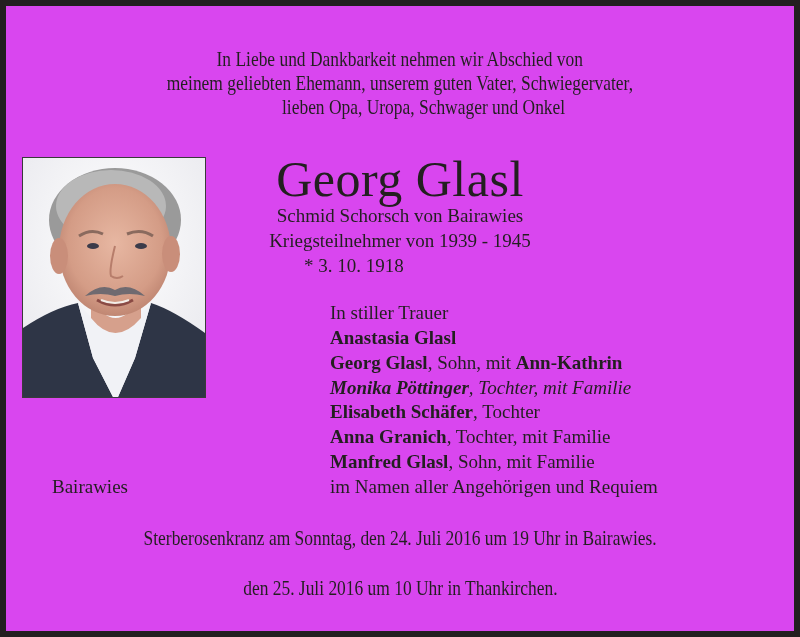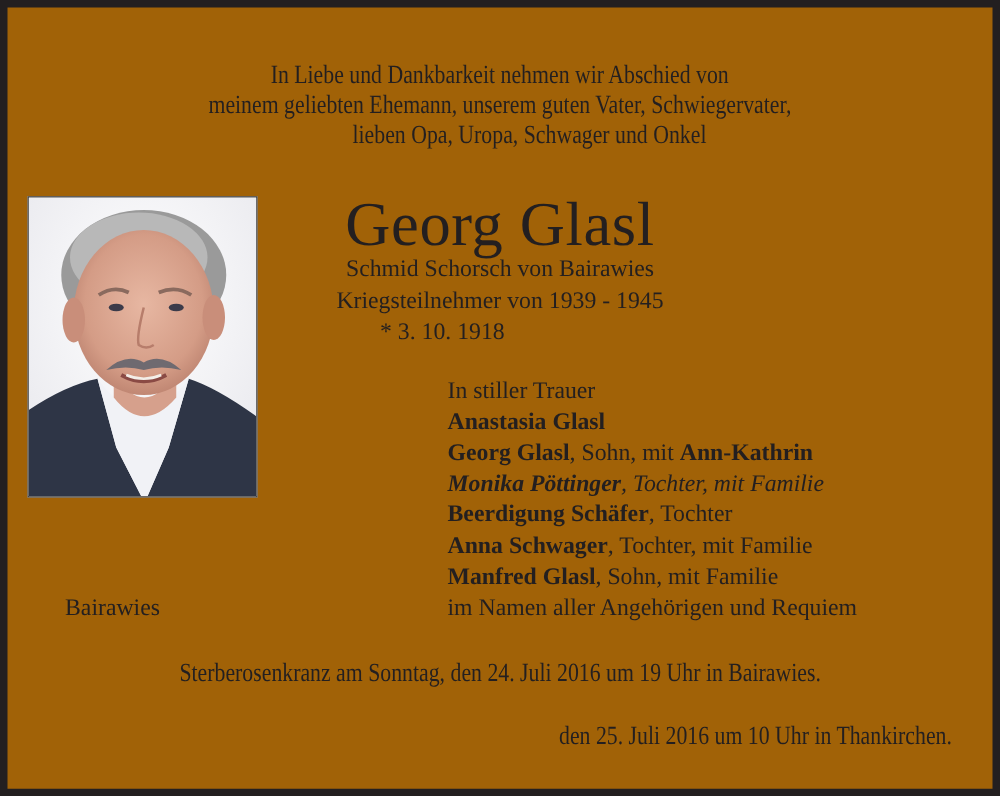--- a/index.html
+++ b/index.html
@@ -5,41 +5,41 @@
   html, body { margin: 0; padding: 0; }
   body {
     width: 800px; height: 637px; overflow: hidden;
     background: #231f20;
     position: relative;
     font-family: "Liberation Serif", serif;
     color: #231f20;
   }
   .page {
     position: absolute; left: 6px; top: 6px; width: 788px; height: 625px;
-    background: #a16207;
+    background: #d946ef;
   }
   .abs { position: absolute; white-space: nowrap; }
   .intro-line { position: absolute; left: 0; width: 788px; text-align: center; font-size: 21px; line-height: 24px; }
   .intro-line span { display: inline-block; transform: scaleX(0.83); transform-origin: center; }
   .photo {
     position: absolute; left: 16px; top: 151px; width: 182px; height: 239px;
     border: 1px solid #3a3a3a; overflow: hidden;
     background: #f4f4f6;
   }
   .title {
     position: absolute; left: 0; width: 900px; text-align: center;
     top: 145px; font-size: 50px; line-height: 56px; letter-spacing: 0.5px;
   }
   .sub {
     position: absolute; left: 0; width: 900px; text-align: center;
     font-size: 19px; line-height: 22px;
   }
   .dates { position: absolute; font-size: 19px; line-height: 22px; }
   .fam {
-    position: absolute; left: 352px; font-size: 19px; line-height: 22px;
+    position: absolute; left: 324px; font-size: 19px; line-height: 22px;
   }
   .fam b { font-weight: bold; }
   .bottom-line {
     position: absolute; left: 0; width: 788px; text-align: center;
     font-size: 21px; line-height: 24px;
   }
   .bottom-line span { display: inline-block; transform: scaleX(0.83); transform-origin: center; }
 </style>
 </head>
 <body>
@@ -105,28 +105,28 @@
   <div class="fam" style="top:321px;">
     <b>Anastasia Glasl</b><span></span>
   </div>
   <div class="fam" style="top:346px;">
     <b>Georg Glasl</b><span>, Sohn, mit </span><b>Ann-Kathrin</b>
   </div>
   <div class="fam" style="top:371px;font-style:italic;">
     <b>Monika Pöttinger</b><span>, Tochter, mit Familie</span>
   </div>
   <div class="fam" style="top:395px;">
-    <b>Beerdigung Schäfer</b><span>, Tochter</span>
+    <b>Elisabeth Schäfer</b><span>, Tochter</span>
   </div>
   <div class="fam" style="top:420px;">
-    <b>Anna Schwager</b><span>, Tochter, mit Familie</span>
+    <b>Anna Granich</b><span>, Tochter, mit Familie</span>
   </div>
   <div class="fam" style="top:445px;">
     <b>Manfred Glasl</b><span>, Sohn, mit Familie</span>
   </div>
   <div class="fam" style="top:470px;">im Namen aller Angehörigen und Requiem</div>
 
   <div class="abs" style="left:46px; top:470px; font-size:19px; line-height:22px;">Bairawies</div>
 
   <div class="bottom-line" style="top:520px;"><span>Sterberosenkranz am Sonntag, den 24. Juli 2016 um 19 Uhr in Bairawies.</span></div>
-  <div class="bottom-line" style="top:570px;text-align:right;"><span>den 25. Juli 2016 um 10 Uhr in Thankirchen.</span></div>
+  <div class="bottom-line" style="top:570px;"><span>den 25. Juli 2016 um 10 Uhr in Thankirchen.</span></div>
 
 </div>
 
 </body></html>

